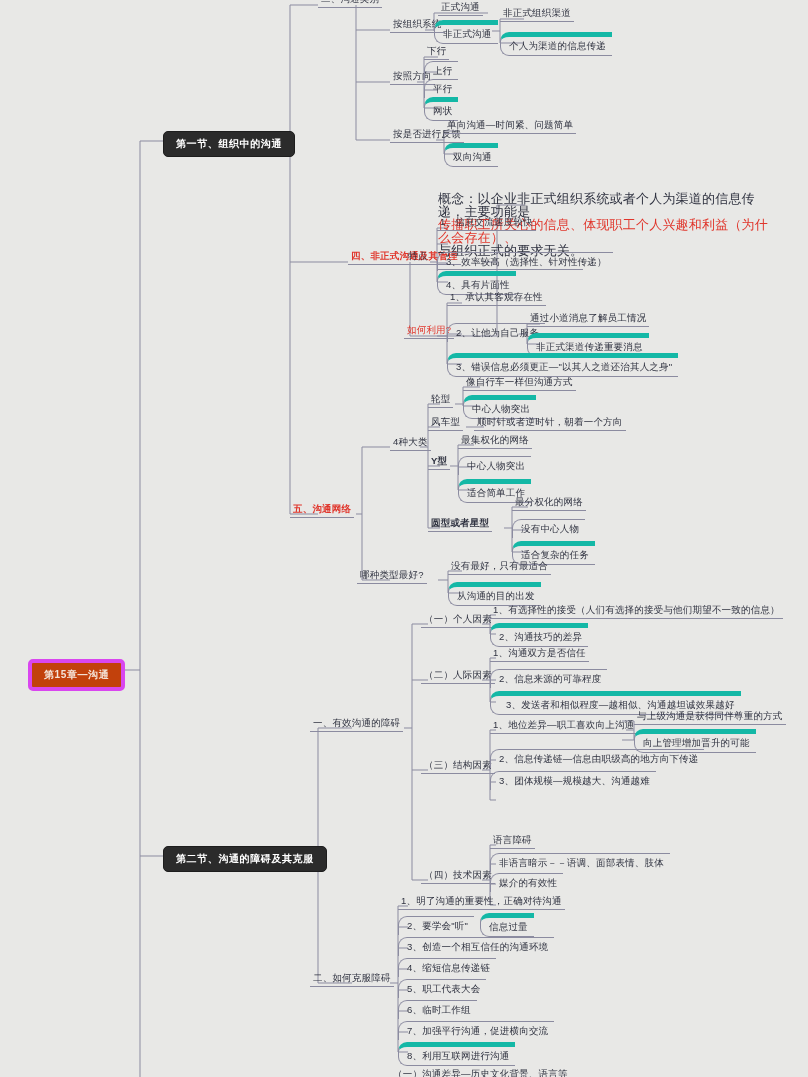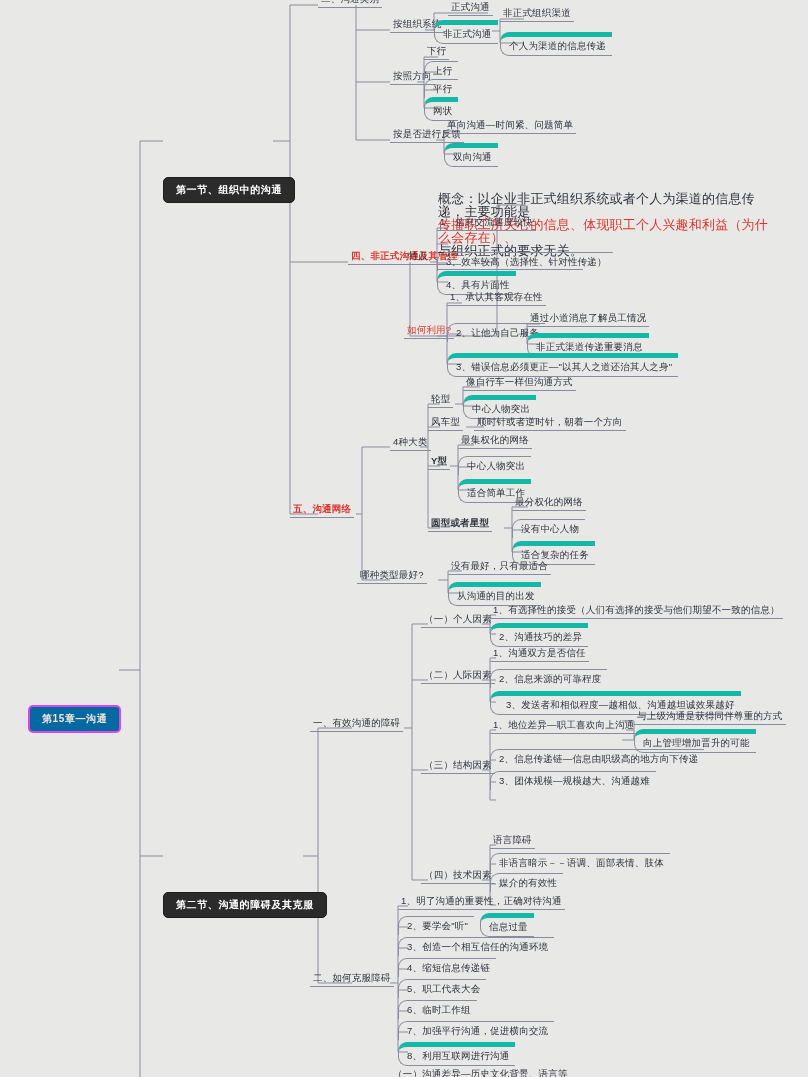--- a/index.html
+++ b/index.html
@@ -23,23 +23,23 @@
     font-size:9.5px;line-height:12px;letter-spacing:.2px;
     border:1px solid #8b8ba0;border-right:none;border-top:none;
     border-bottom-left-radius:9px;
     padding:3px 6px 3px 8px;
   }
   .bx.topr{border-top:1px solid #8b8ba0;border-top-left-radius:9px;border-bottom-left-radius:0;border-bottom:none;}
   .bx.both{border-top:5px solid #14b8a6;border-top-left-radius:9px;border-bottom-left-radius:9px;}
   
   .pill{
     color:#fff;font-size:10px;font-weight:bold;letter-spacing:.6px;
-    padding:5px 12px;border-radius:5px;margin-top:46px;
+    padding:5px 12px;border-radius:5px;
   }
-  .pill.root{background:#0369a1;border:2px solid #d946ef;color:#f4e4d8;}
+  .pill.root{background:#c2410c;border:4px solid #d946ef;color:#f4e4d8;}
   .pill.sec{background:#2b2b2b;border:1px solid #1d1d1d;}
   .para{font-size:13px;line-height:13px;color:#2f3240;letter-spacing:.2px;}
   .para .rd{color:#e0352b;}
   .para .ul{border-bottom:1px solid #8b8ba0;display:inline-block;padding-bottom:12px;}
 </style>
 </head>
 <body>
 
 <div id="canvas">
 
@@ -213,21 +213,21 @@
   <div class="pill sec">第一节、组织中的沟通</div>
 </div>
 
 <div class="node" style="left:163px;top:846px;">
   <div class="pill sec">第二节、沟通的障碍及其克服</div>
 </div>
 
 <div class="node t u" style="left:318px;top:-7px;">二、沟通类别</div>
 
 <div class="node t u" style="left:390px;top:18px;">按组织系统</div>
-<div class="node t u" style="left:448px;top:1px;text-align:center;">正式沟通</div>
+<div class="node t u" style="left:438px;top:1px;text-align:center;">正式沟通</div>
 <div class="node bx both red" style="left:434px;top:20px;">非正式沟通</div>
 <div class="node t u" style="left:500px;top:7px;">非正式组织渠道</div>
 <div class="node bx both" style="left:500px;top:32px;">个人为渠道的信息传递</div>
 
 <div class="node t u" style="left:390px;top:70px;">按照方向</div>
 <div class="node t u" style="left:424px;top:45px;">下行</div>
 <div class="node bx topr" style="left:424px;top:61px;">上行</div>
 <div class="node bx topr" style="left:424px;top:79px;">平行</div>
 <div class="node bx both" style="left:424px;top:97px;">网状</div>
 

